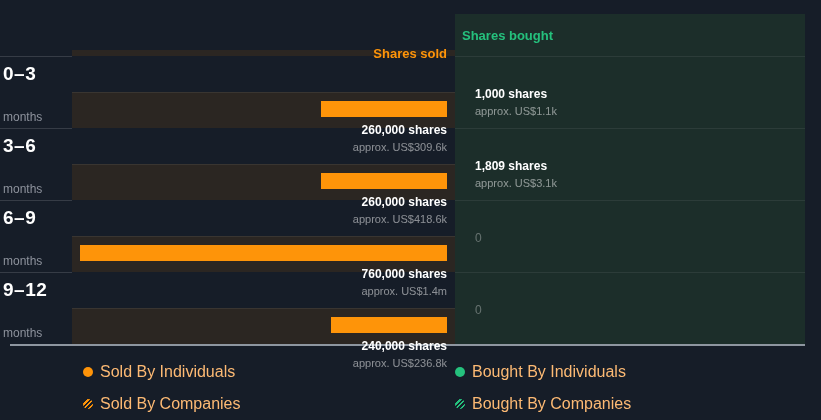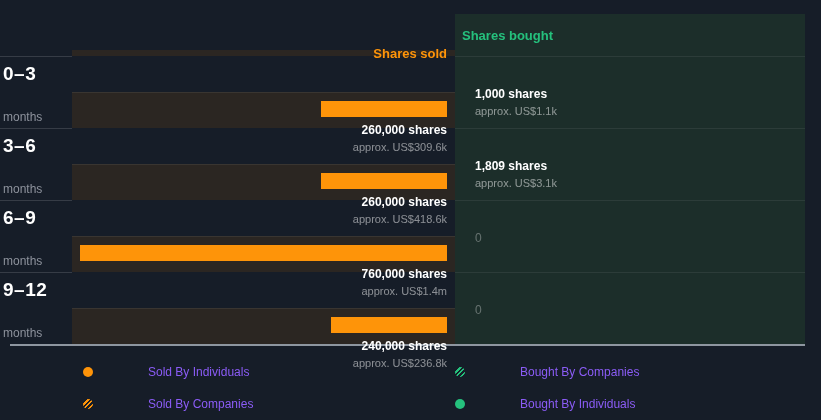--- a/index.html
+++ b/index.html
@@ -30,21 +30,21 @@
   .axis-line{height:2px;width:795px;margin-left:10px;background:#8e96a0;}
   .legend{position:absolute;left:0;top:366px;display:flex;width:821px;}
   .legend-col-left{margin-left:83px;width:372px;}
   .legend-col-right{flex:1;}
   .legend-item{display:flex;align-items:center;height:12px;margin-bottom:20px;cursor:default;}
   .dot{width:10px;height:10px;border-radius:50%;margin-right:7px;flex:0 0 auto;}
   .dot-sold-solid{background:#fe9409;}
   .dot-bought-solid{background:#25c17d;}
   .dot-sold-hatch{background:repeating-linear-gradient(135deg,#fe9409 0 1.6px,rgba(0,0,0,0) 1.6px 3.4px);}
   .dot-bought-hatch{background:repeating-linear-gradient(135deg,#25c17d 0 1.6px,rgba(0,0,0,0) 1.6px 3.4px);}
-  .legend-label{color:#8b5cf6;font-size:12px;margin-left:48px;}
+  .legend-label{color:#fdba74;font-size:16px;}
 </style>
 </head>
 <body>
 
 <div class="stage">
 
   <div class="chart">
 
     <div class="row header-row">
       <div class="gutter"></div>
@@ -153,23 +153,23 @@
         <span class="dot dot-sold-solid"></span>
         <span class="legend-label">Sold By Individuals</span>
       </div>
       <div class="legend-item">
         <span class="dot dot-sold-hatch"></span>
         <span class="legend-label">Sold By Companies</span>
       </div>
     </div>
     <div class="legend-col-right">
       <div class="legend-item">
+        <span class="dot dot-bought-solid"></span>
+        <span class="legend-label">Bought By Individuals</span>
+      </div>
+      <div class="legend-item">
         <span class="dot dot-bought-hatch"></span>
         <span class="legend-label">Bought By Companies</span>
-      </div>
-      <div class="legend-item">
-        <span class="dot dot-bought-solid"></span>
-        <span class="legend-label">Bought By Individuals</span>
       </div>
     </div>
   </div>
 
 </div>
 
 </body></html>

